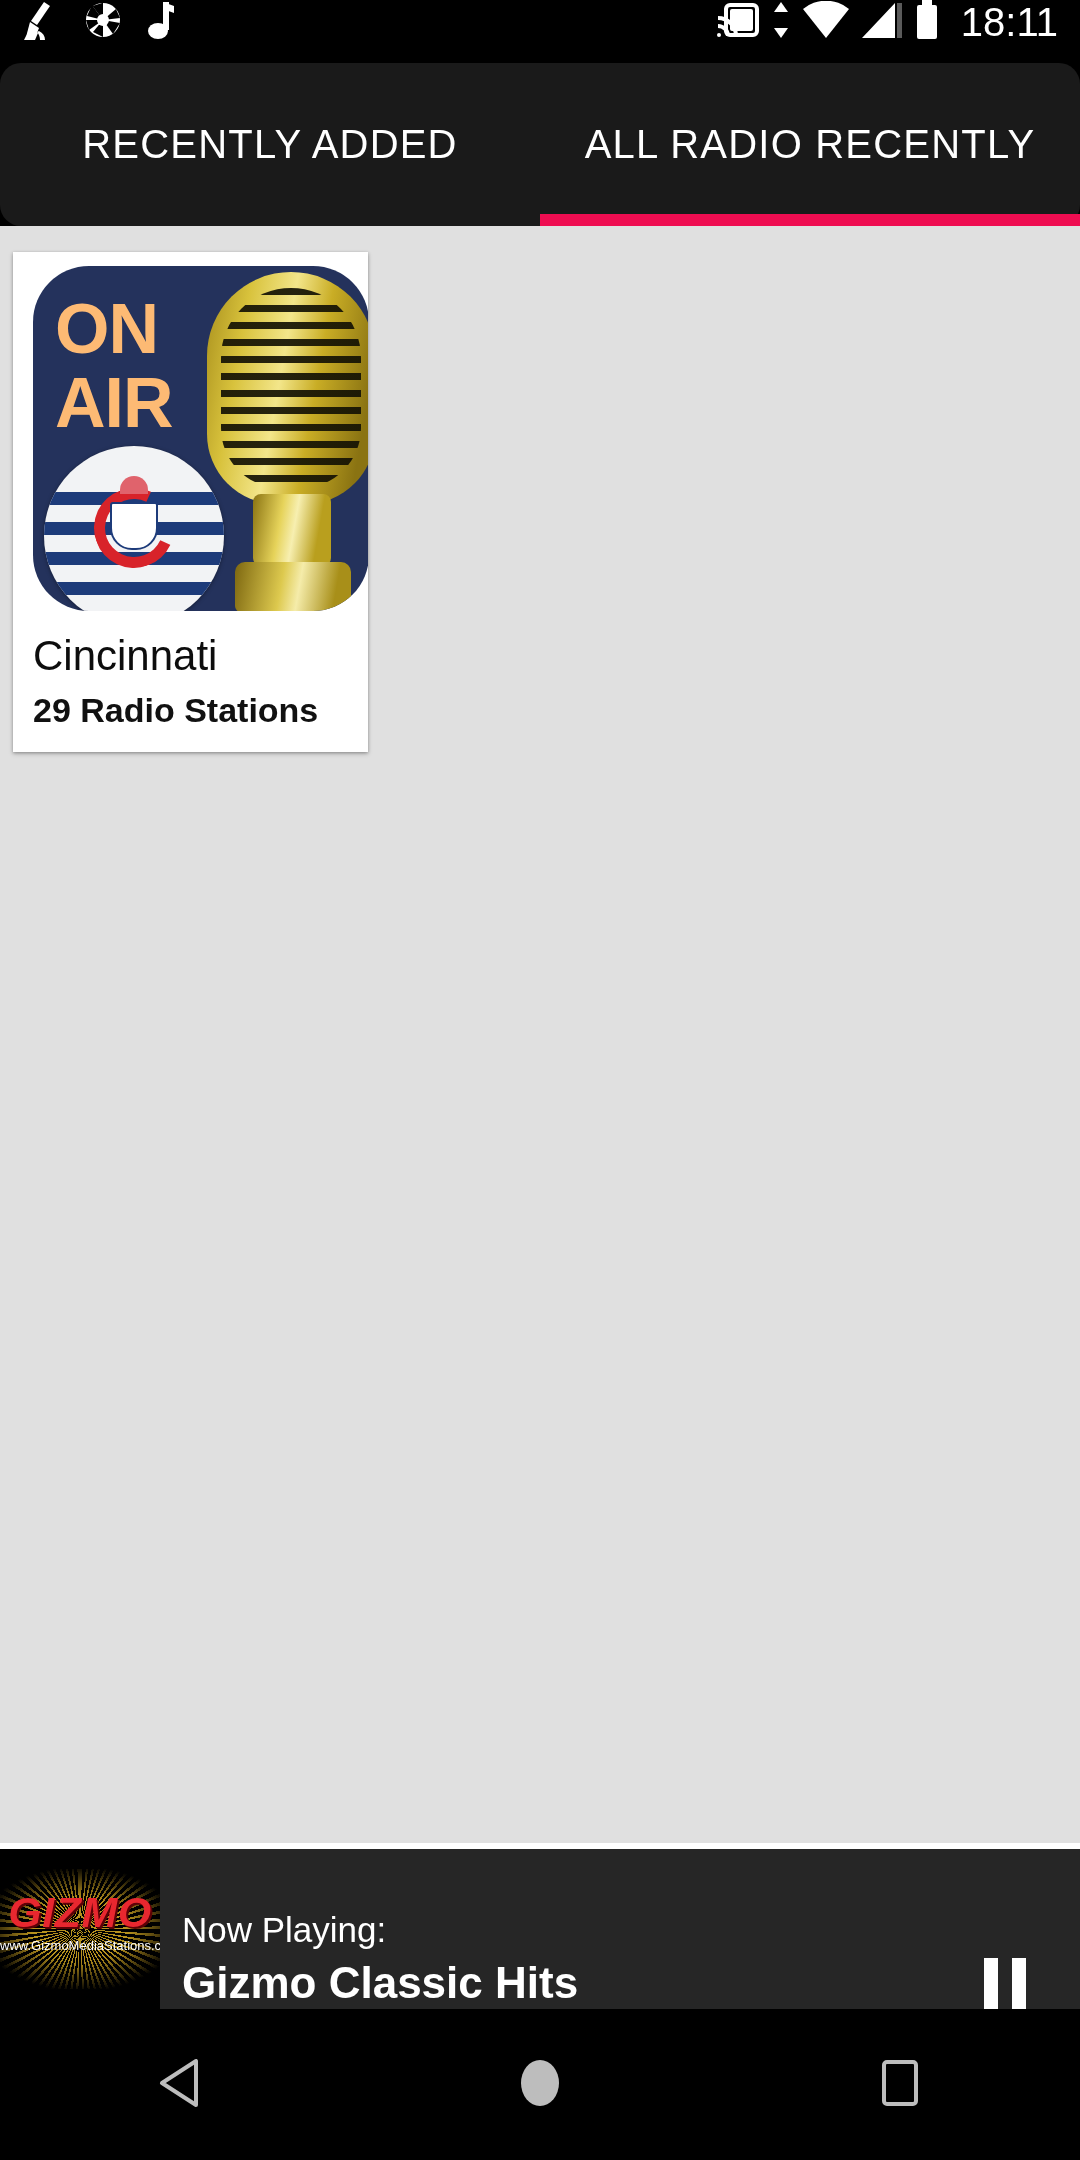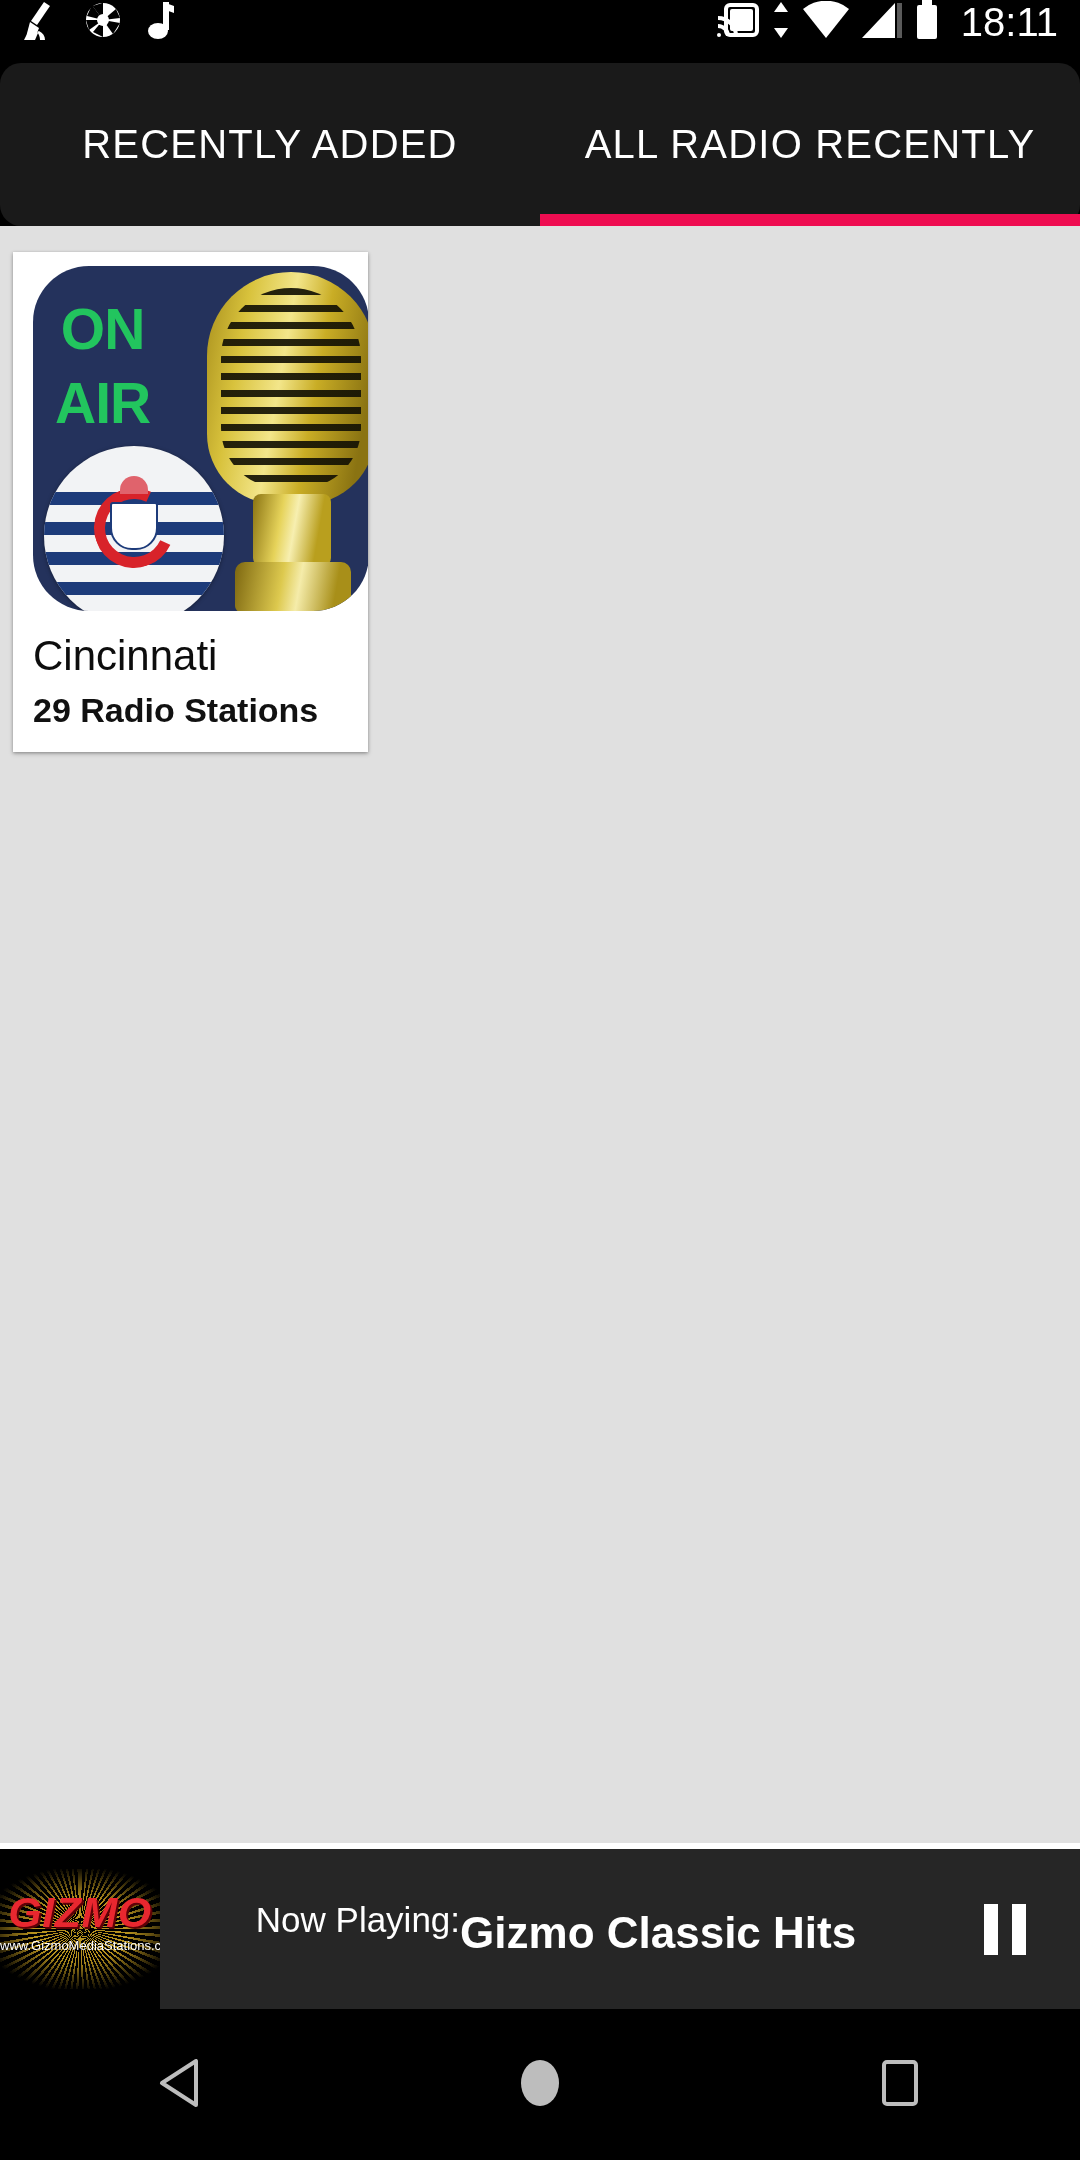--- a/index.html
+++ b/index.html
@@ -118,27 +118,26 @@
     width: 336px;
     height: 345px;
     background: #24325c;
     border-radius: 56px;
     overflow: hidden;
   }
   .onair-text {
     position: absolute;
     left: 22px;
     top: 26px;
-    color: #22c55e;
+    color: #fdba74;
     font-family: "Liberation Sans", sans-serif;
     font-weight: bold;
-    font-size: 57px;
+    font-size: 70px;
     line-height: 74px;
     letter-spacing: -1px;
-    text-align: center;
   }
   
   .seal {
     position: absolute;
     left: 11px;
     top: 180px;
     width: 180px;
     height: 180px;
     border-radius: 50%;
     background: #f2f3f5;
@@ -272,21 +271,21 @@
   }
 
   
   .player {
     position: absolute;
     top: 1849px; left: 0;
     width: 1080px;
     height: 160px;
     background: #262626;
     display: flex;
-    align-items: center;
+    align-items: flex-end;
   }
   .player-art {
     width: 160px;
     height: 160px;
     background: #000000;
     position: relative;
     overflow: hidden;
     flex: 0 0 160px;
   }
   .burst {
@@ -322,21 +321,21 @@
     text-align: center;
     color: #ffffff;
     font-family: "Liberation Sans", sans-serif;
     font-size: 13px;
     letter-spacing: 0px;
     line-height: 1;
   }
   .player-text {
     flex: 1 1 auto;
     display: flex;
-    flex-direction: row;
+    flex-direction: column;
     justify-content: center;
     padding-left: 22px;
     box-sizing: border-box;
   }
   .np-label {
     color: #ffffff;
     font-size: 35px;
     font-weight: 400;
     line-height: 1.15;
     font-family: "Liberation Sans", sans-serif;

